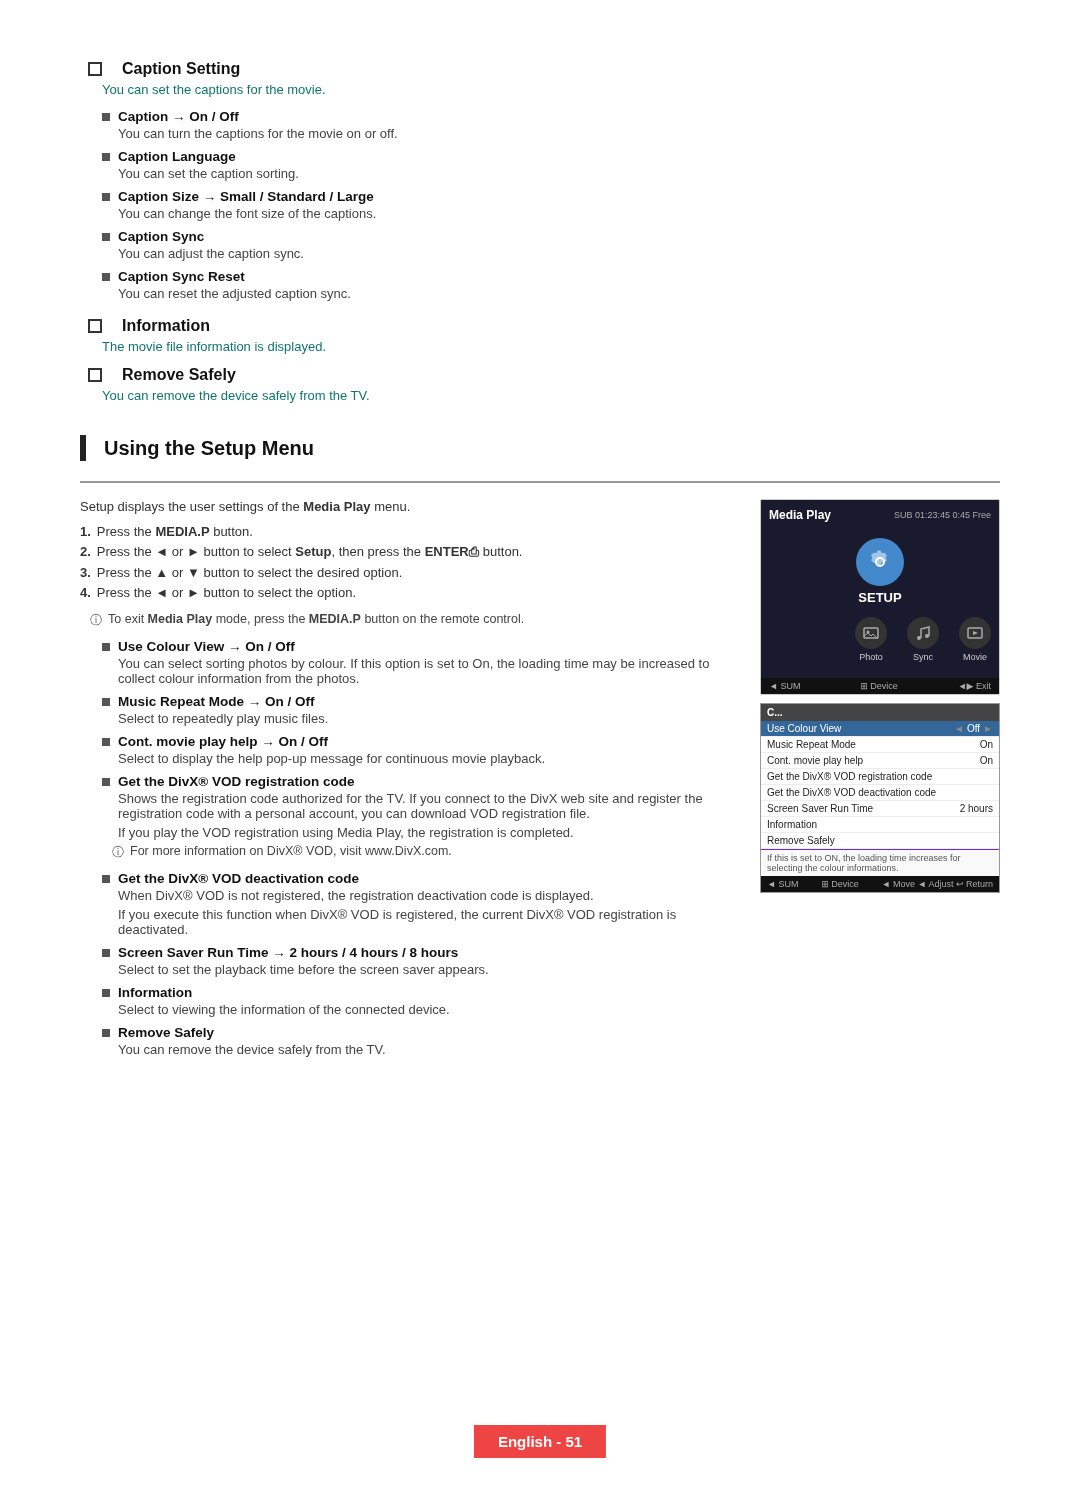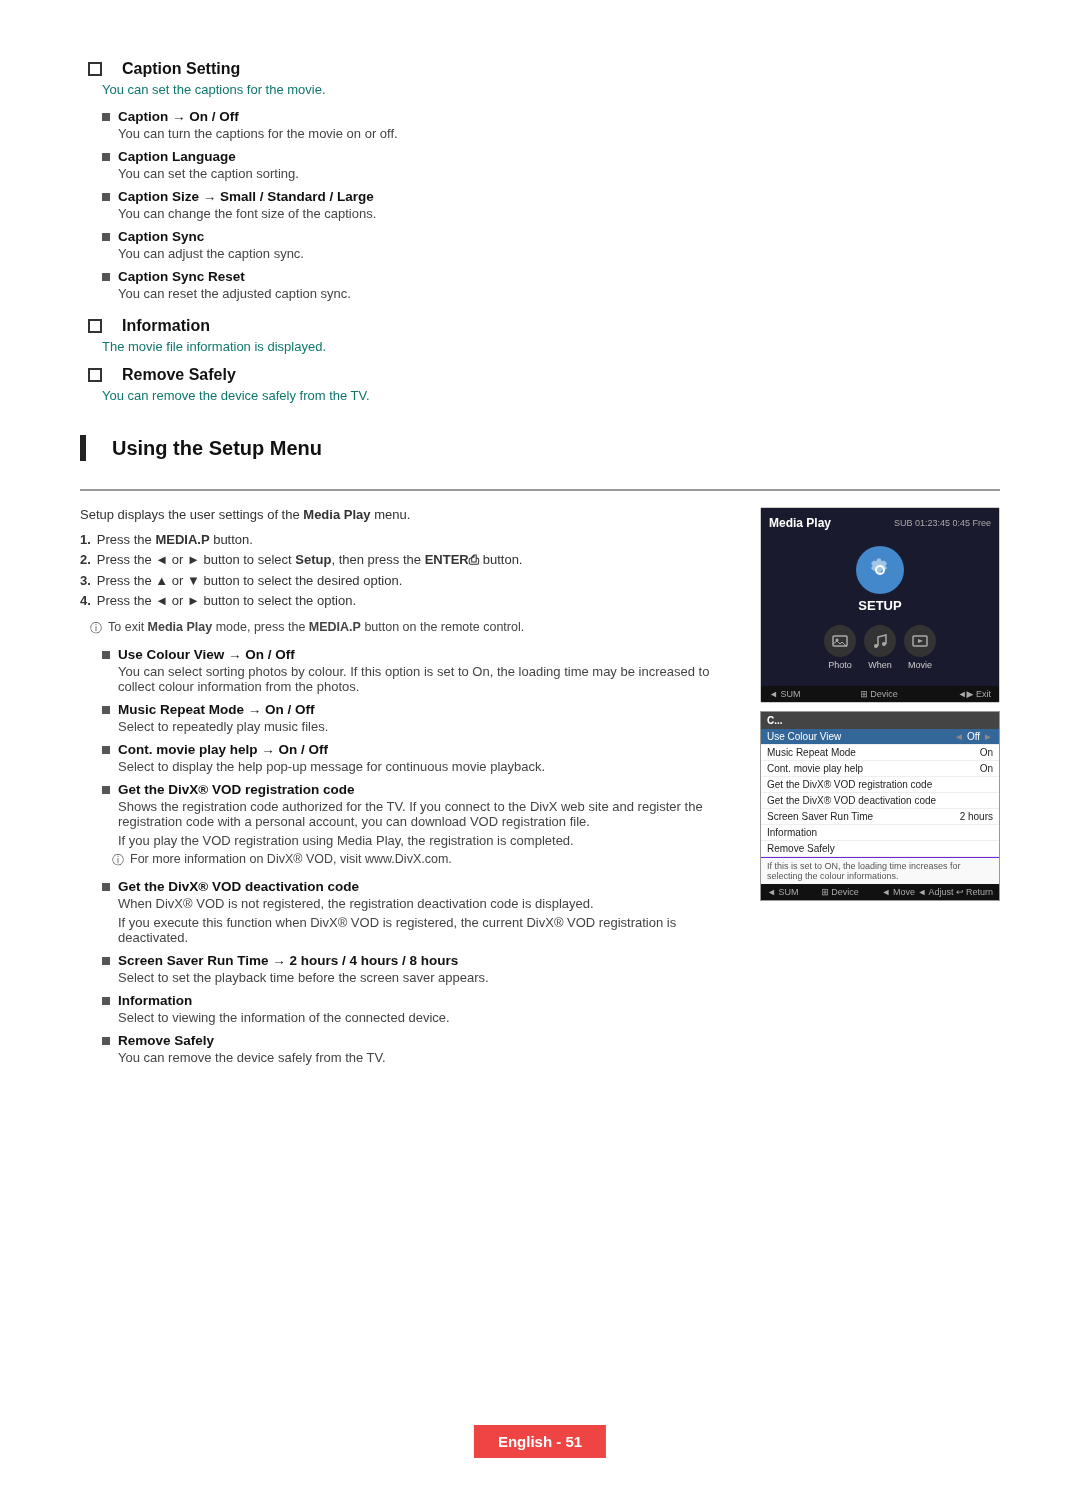--- a/index.html
+++ b/index.html
@@ -72,22 +72,22 @@
       color: #444;
     }
 
     
     .big-section {
       margin-top: 32px;
     }
     .big-section-header {
       display: flex;
       align-items: center;
-      gap: 16px;
-      margin-bottom: 28px;
+      gap: 8px;
+      margin-bottom: 20px;
     }
     .big-section-bar {
       width: 6px;
       height: 26px;
       background: #222;
       margin-right: 10px;
       flex-shrink: 0;
     }
     .big-section-header h1 {
       font-size: 20px;
@@ -178,22 +178,22 @@
       color: #fff;
       font-size: 12px;
       font-weight: bold;
     }
     .ss-info {
       color: #aaa;
       font-size: 9px;
     }
     .ss-icons {
       display: flex;
-      gap: 8px;
-      justify-content: center;
+      gap: 20px;
+      justify-content: flex-end;
       padding: 8px 0;
     }
     .ss-icon-item {
       display: flex;
       flex-direction: column;
       align-items: center;
       gap: 3px;
     }
     .ss-icon-circle {
       width: 32px;
@@ -488,21 +488,21 @@
               <span class="ss-icon-label">Photo</span>
             </div>
             <div class="ss-icon-item">
               <div class="ss-icon-circle">
                 <svg width="18" height="18" viewBox="0 0 18 18" fill="#aaa">
                   <path d="M7 14V5l8-2v9" stroke="#aaa" stroke-width="1.5" fill="none"></path>
                   <circle cx="5" cy="14" r="2" fill="#aaa"></circle>
                   <circle cx="13" cy="12" r="2" fill="#aaa"></circle>
                 </svg>
               </div>
-              <span class="ss-icon-label">When</span>
+              <span class="ss-icon-label">Sync</span>
             </div>
             <div class="ss-icon-item">
               <div class="ss-icon-circle">
                 <svg width="18" height="18" viewBox="0 0 18 18" fill="#aaa">
                   <rect x="2" y="4" width="14" height="10" rx="1" fill="none" stroke="#aaa" stroke-width="1.5"></rect>
                   <polygon points="7,7 7,11 12,9" fill="#aaa"></polygon>
                 </svg>
               </div>
               <span class="ss-icon-label">Movie</span>
             </div>

